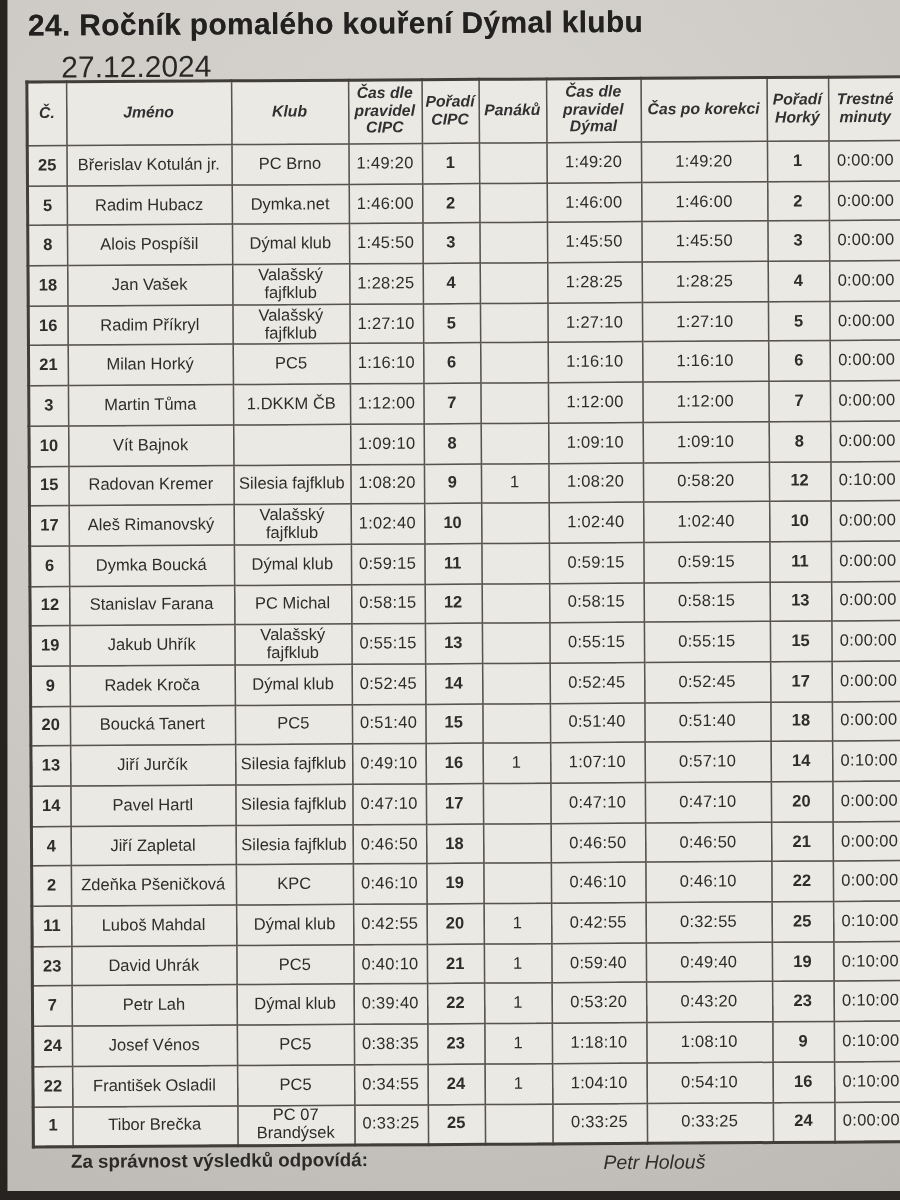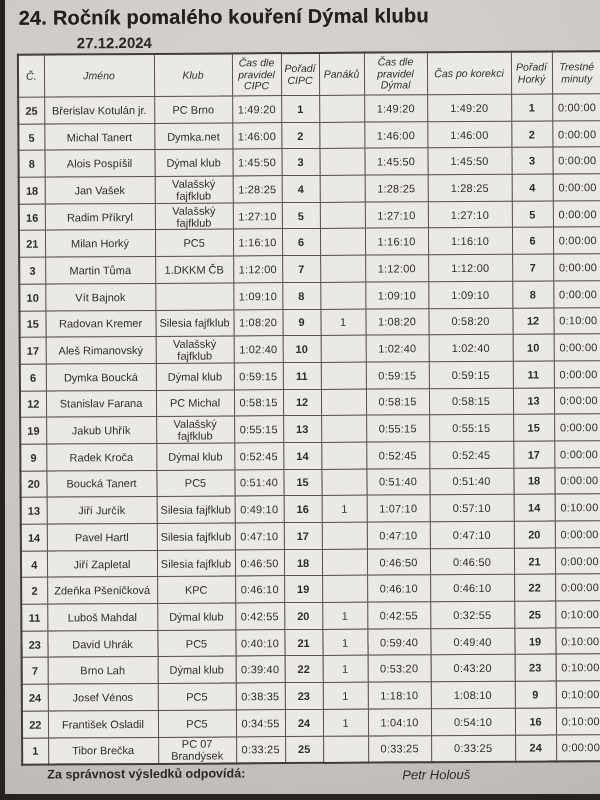--- a/index.html
+++ b/index.html
@@ -20,38 +20,38 @@
     transform:rotate(-0.35deg);
     transform-origin:50% 50%;
     color:#2e2c2a;
   }
   .title{
     position:absolute;left:16px;top:5px;
     font-size:20px;font-weight:bold;color:#232120;letter-spacing:.2px;
     text-shadow:0 0 .4px rgba(40,40,40,.6);
   }
   .subline{position:absolute;top:33px;left:0;width:100%;height:18px;}
-  .date{position:absolute;left:38px;top:0;font-size:15px;font-weight:bold;color:#2a2826;margin-left:36px;}
+  .date{position:absolute;left:38px;top:0;font-size:20px;font-weight:normal;color:#2a2826;}
   .venue{position:absolute;left:133px;top:0;font-size:14.5px;font-weight:bold;color:#2a2826;}
 
   table.results{
     position:absolute;left:14px;top:52px;width:584px;
     border-collapse:collapse;table-layout:fixed;
     border:2px solid #413e3a;
   }
   table.results th, table.results td{
     border:1px solid #57534e;
     background:#ebe9e4;
     text-align:center;vertical-align:middle;
     padding:0 1px;overflow:hidden;
     color:#2f2d2b;
   }
   table.results th{
     height:41px;
-    font-size:10.5px;font-weight:normal;font-style:italic;
+    font-size:10.5px;font-weight:bold;font-style:italic;
     line-height:1.12;color:#323030;text-align:center;
   }
   table.results td{height:25.7px;font-size:11px;}
   td.col-num{font-weight:bold;font-size:11px;}
   td.col-name{font-size:11px;}
   td.col-club{font-size:9px;color:#3a3836;}
   td.col-time{font-size:11px;letter-spacing:.2px;}
   td.col-rank-cipc{
     background:var(--highlight-yellow,#e7df5f);
     font-weight:bold;color:#33312e;
@@ -113,21 +113,21 @@
             <td class="col-time">1:49:20</td>
             <td class="col-rank-cipc">1</td>
             <td class="col-panaku"></td>
             <td class="col-time">1:49:20</td>
             <td class="col-time">1:49:20</td>
             <td class="col-rank-dymal">1</td>
             <td class="col-penalty">0:00:00</td>
           </tr>
           <tr>
             <td class="col-num">5</td>
-            <td class="col-name">Michal Tanert</td>
+            <td class="col-name">Radim Hubacz</td>
             <td class="col-club">Dymka.net</td>
             <td class="col-time">1:46:00</td>
             <td class="col-rank-cipc">2</td>
             <td class="col-panaku"></td>
             <td class="col-time">1:46:00</td>
             <td class="col-time">1:46:00</td>
             <td class="col-rank-dymal">2</td>
             <td class="col-penalty">0:00:00</td>
           </tr>
           <tr>
@@ -353,21 +353,21 @@
             <td class="col-time">0:40:10</td>
             <td class="col-rank-cipc">21</td>
             <td class="col-panaku">1</td>
             <td class="col-time">0:59:40</td>
             <td class="col-time">0:49:40</td>
             <td class="col-rank-dymal">19</td>
             <td class="col-penalty">0:10:00</td>
           </tr>
           <tr>
             <td class="col-num">7</td>
-            <td class="col-name">Brno Lah</td>
+            <td class="col-name">Petr Lah</td>
             <td class="col-club">Dýmal klub</td>
             <td class="col-time">0:39:40</td>
             <td class="col-rank-cipc">22</td>
             <td class="col-panaku">1</td>
             <td class="col-time">0:53:20</td>
             <td class="col-time">0:43:20</td>
             <td class="col-rank-dymal">23</td>
             <td class="col-penalty">0:10:00</td>
           </tr>
           <tr>

